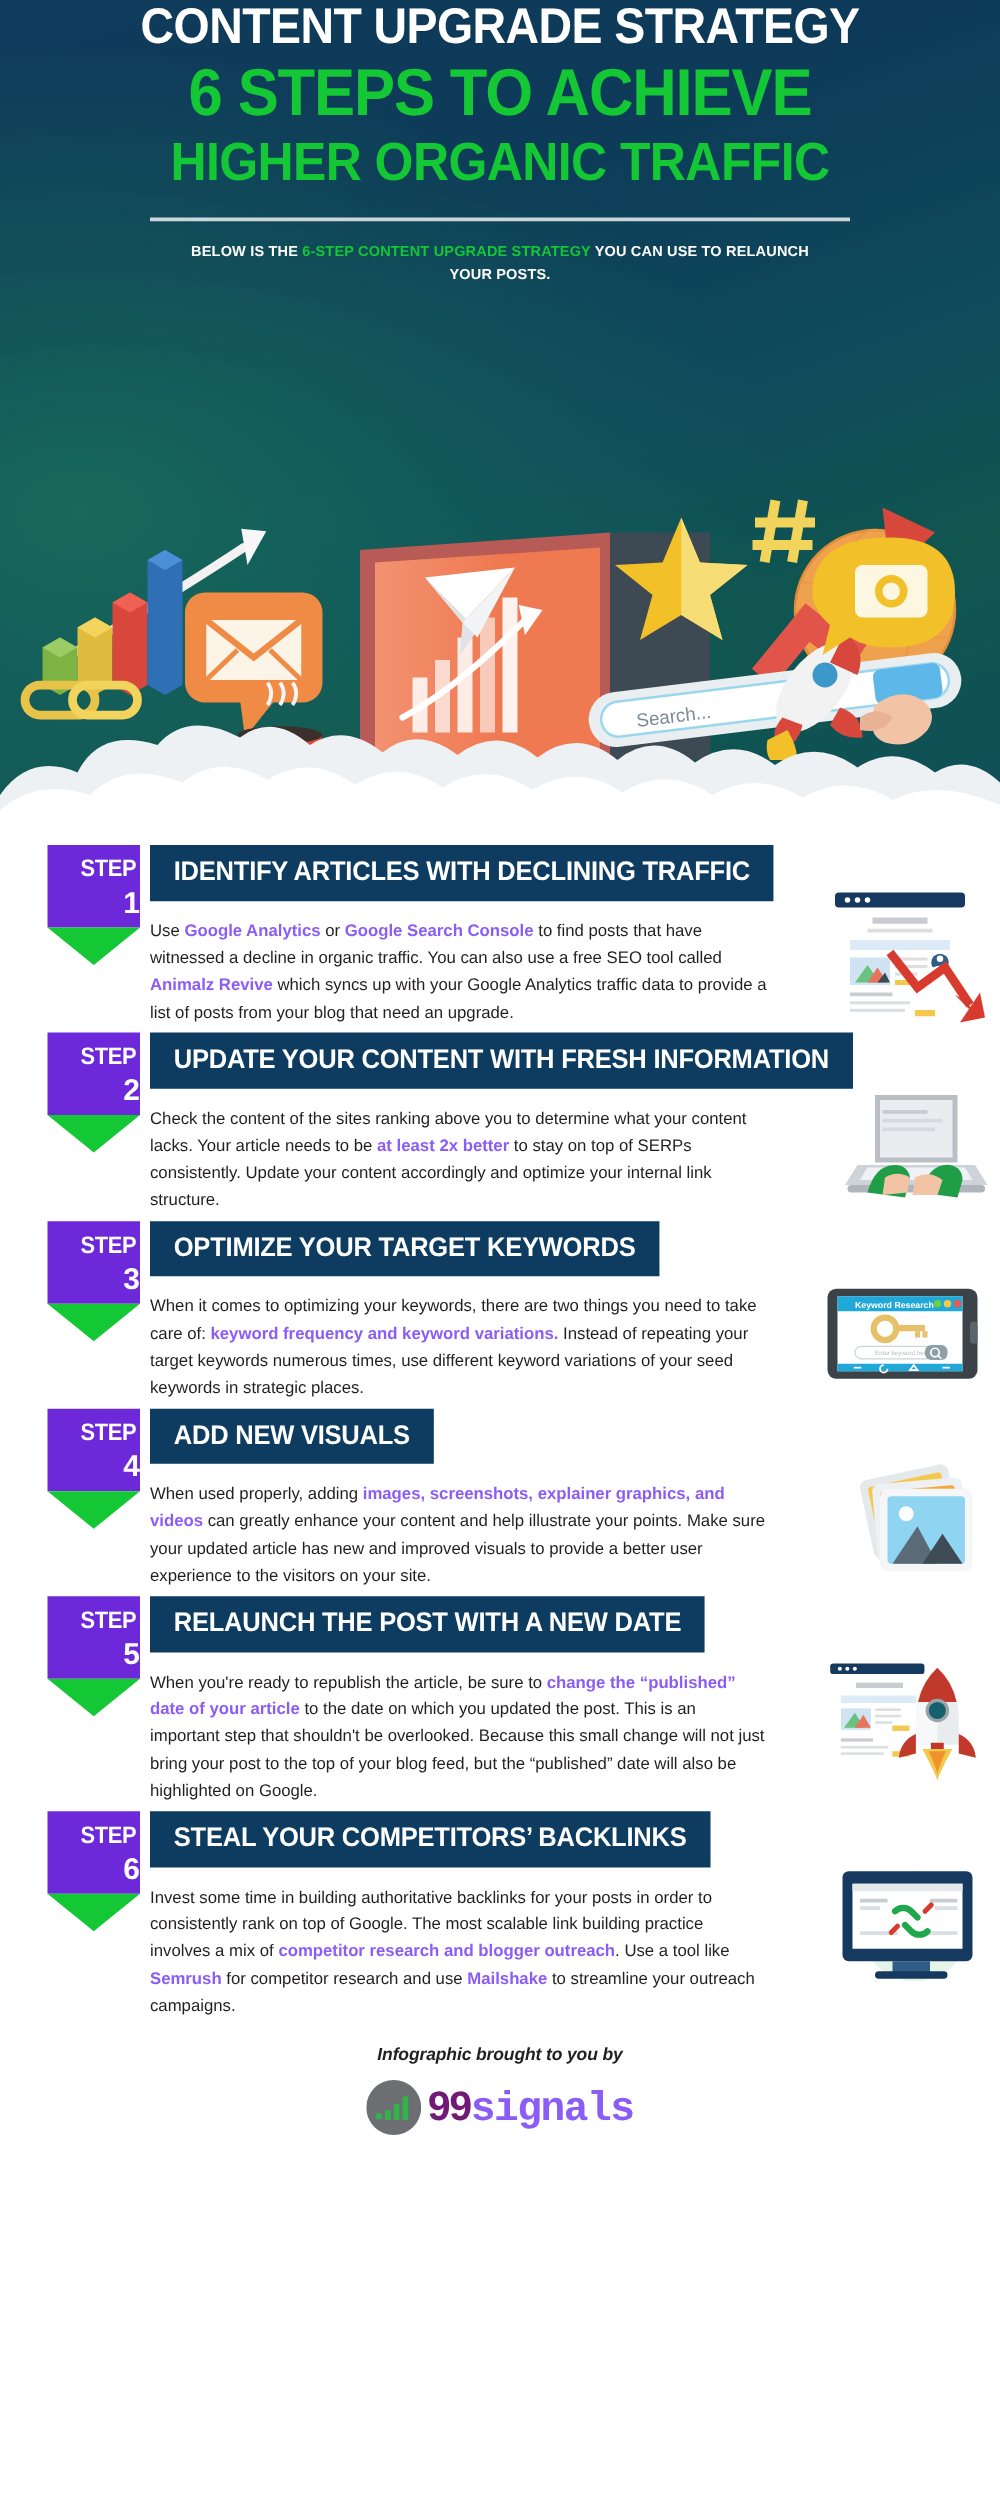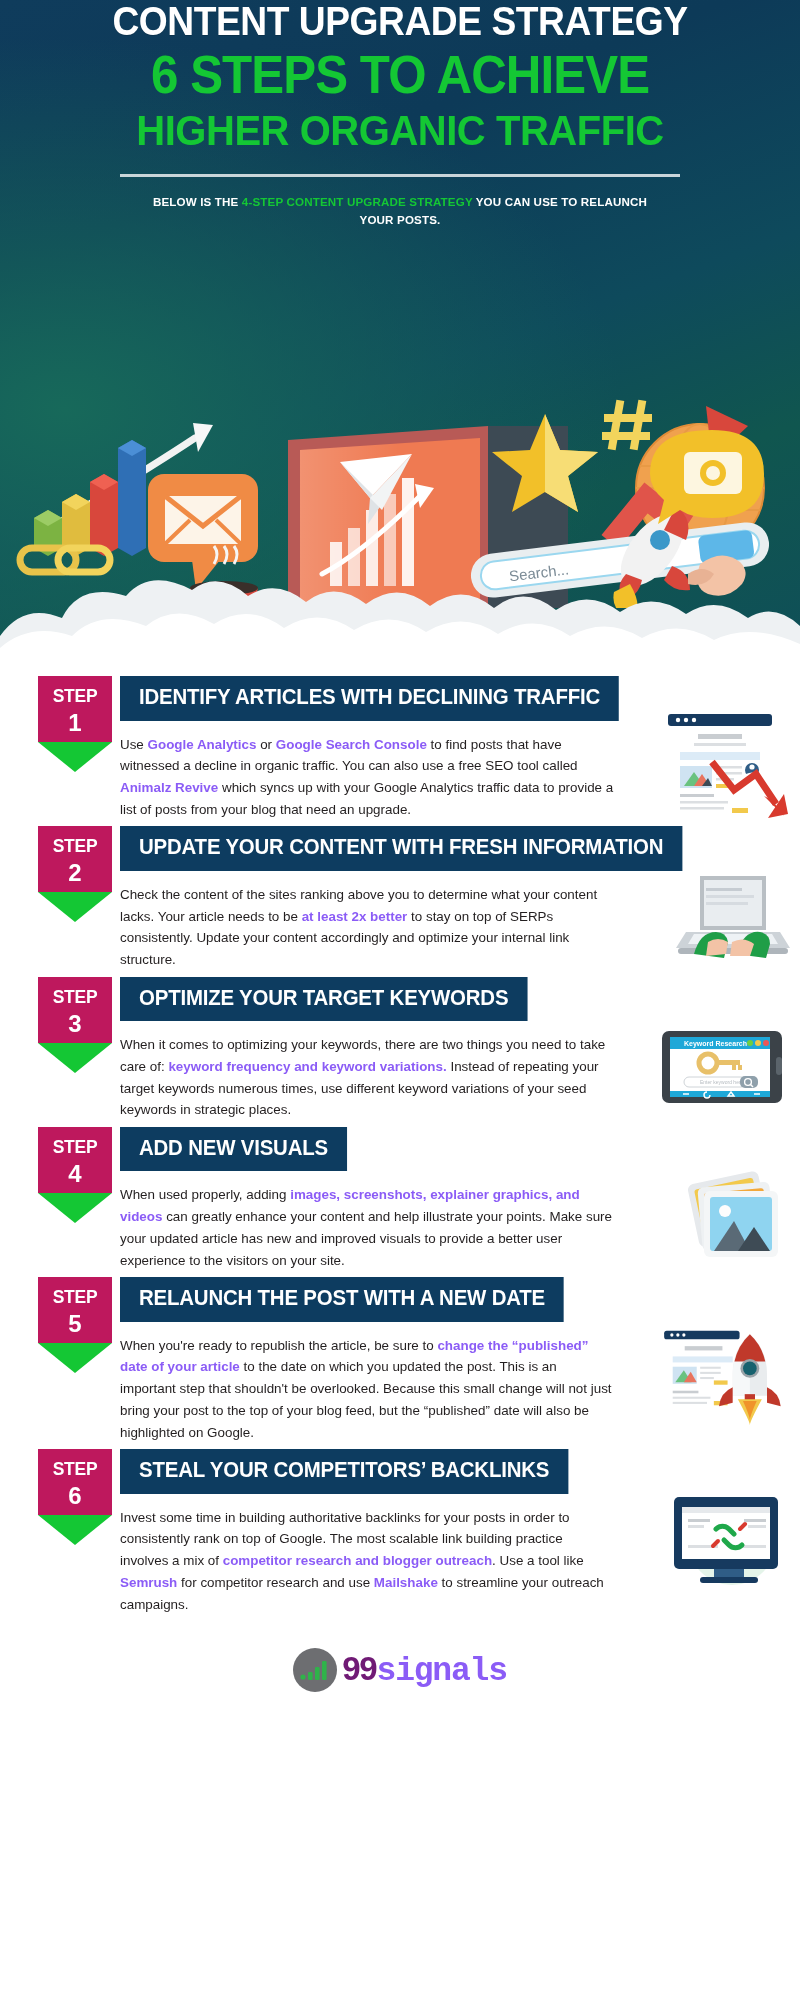--- a/index.html
+++ b/index.html
@@ -87,23 +87,23 @@
     width:800px;
     padding-left:42px;
     padding-right:14px;
     margin-bottom:6px;
     min-height:118px;
   }
   .badge {
     position:absolute;
     left:38px; top:0;
     width:74px; height:66px;
-    background:#be185d;
+    background:#6d28d9;
     color:#fff;
-    text-align:center;
+    text-align:right;
     z-index:6;
   }
   .badge:after {
     content:"";
     position:absolute; left:0; top:66px;
     width:0; height:0;
     border-left:37px solid transparent;
     border-right:37px solid transparent;
     border-top:30px solid #14c734;
   }
@@ -165,21 +165,21 @@
 <div class="page">
 
   <div class="hero">
 
     <div class="hero-inner">
       <div class="h-title1">CONTENT UPGRADE STRATEGY</div>
       <div class="h-title2">6 STEPS TO ACHIEVE</div>
       <div class="h-title3">HIGHER ORGANIC TRAFFIC</div>
       <div class="hr-line"></div>
       <div class="h-desc2">
-        <span>BELOW IS THE </span><span class="g">4-STEP CONTENT UPGRADE STRATEGY</span><span> YOU CAN USE TO RELAUNCH YOUR POSTS.</span>
+        <span>BELOW IS THE </span><span class="g">6-STEP CONTENT UPGRADE STRATEGY</span><span> YOU CAN USE TO RELAUNCH YOUR POSTS.</span>
       </div>
     </div>
 
     <svg class="hero-art" viewBox="0 0 800 230">
 
       <path d="M50 150 C100 120 150 90 195 60" stroke="#f2f2f2" stroke-width="7" fill="none" stroke-linecap="round"></path>
       <polygon points="193,45 213,47 198,74" fill="#f7f7f7"></polygon>
 
       <g>
         <path d="M34 140 l14 -8 l14 8 l0 30 l-14 8 l-14 -8 z" fill="#7cb342"></path>
@@ -494,20 +494,21 @@
           </g>
           <rect x="54" y="92" width="30" height="10" fill="#2f5d86"></rect>
           <rect x="40" y="100" width="58" height="6" rx="3" fill="#163a5f"></rect>
         </svg>
       </div>
     </div>
 
   </div>
 
   <div class="footer">
+    <div class="foot-txt">Infographic brought to you by</div>
     <div class="logo-row">
       <svg width="44" height="44" viewBox="0 0 44 44">
         <circle cx="22" cy="22" r="22" fill="#6d6e71"></circle>
         <circle cx="10" cy="29" r="2.6" fill="#2fb34a"></circle>
         <rect x="15" y="24" width="4.6" height="8" rx="1.2" fill="#2fb34a"></rect>
         <rect x="22" y="19" width="4.6" height="13" rx="1.2" fill="#2fb34a"></rect>
         <rect x="29" y="13" width="4.6" height="19" rx="1.2" fill="#2fb34a"></rect>
       </svg>
       <div class="logo-word">
         <span class="n">99</span><span class="s">signals</span>

